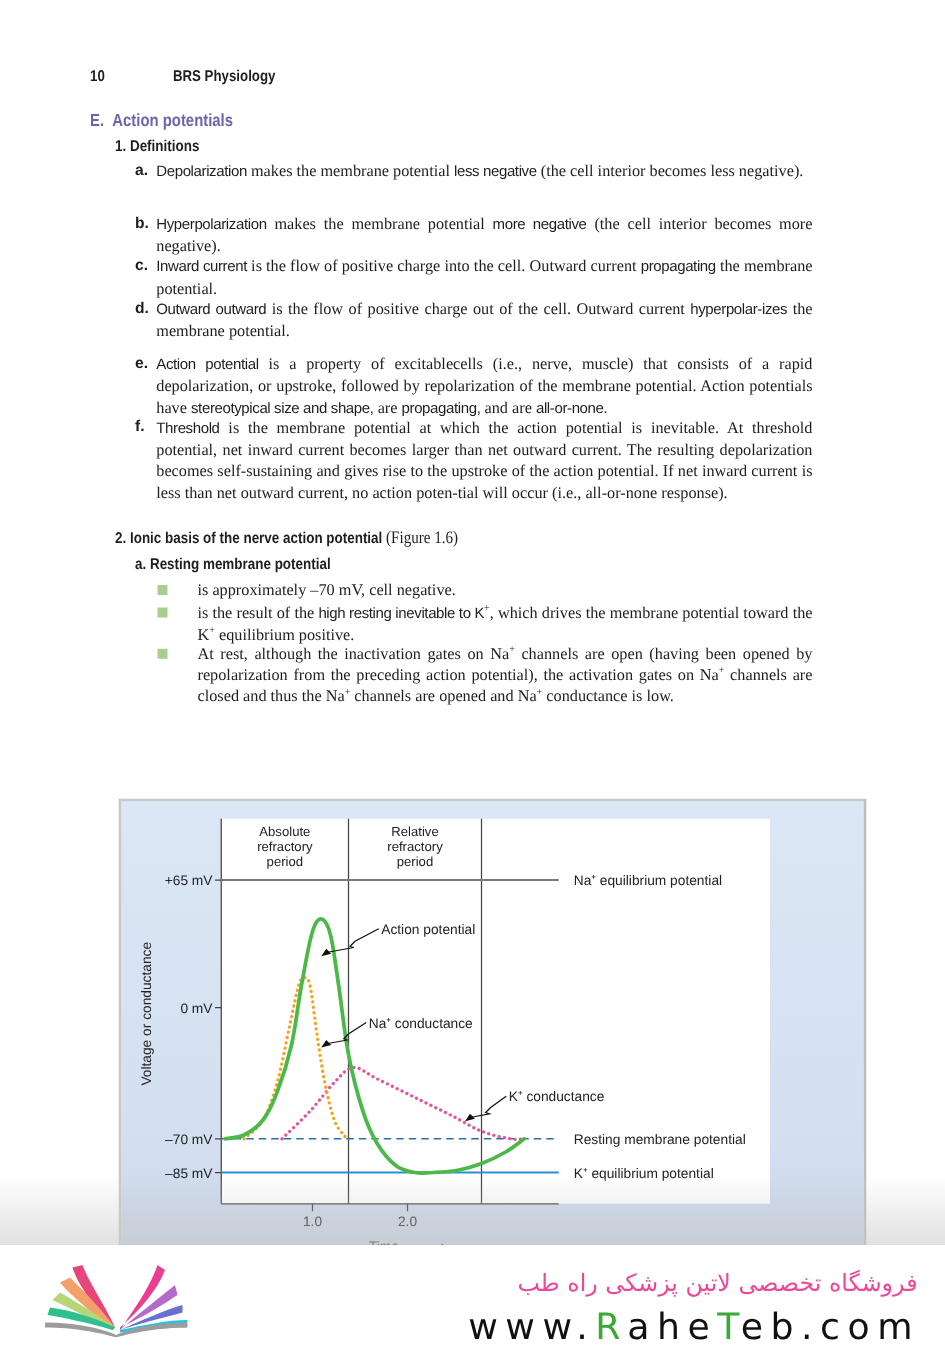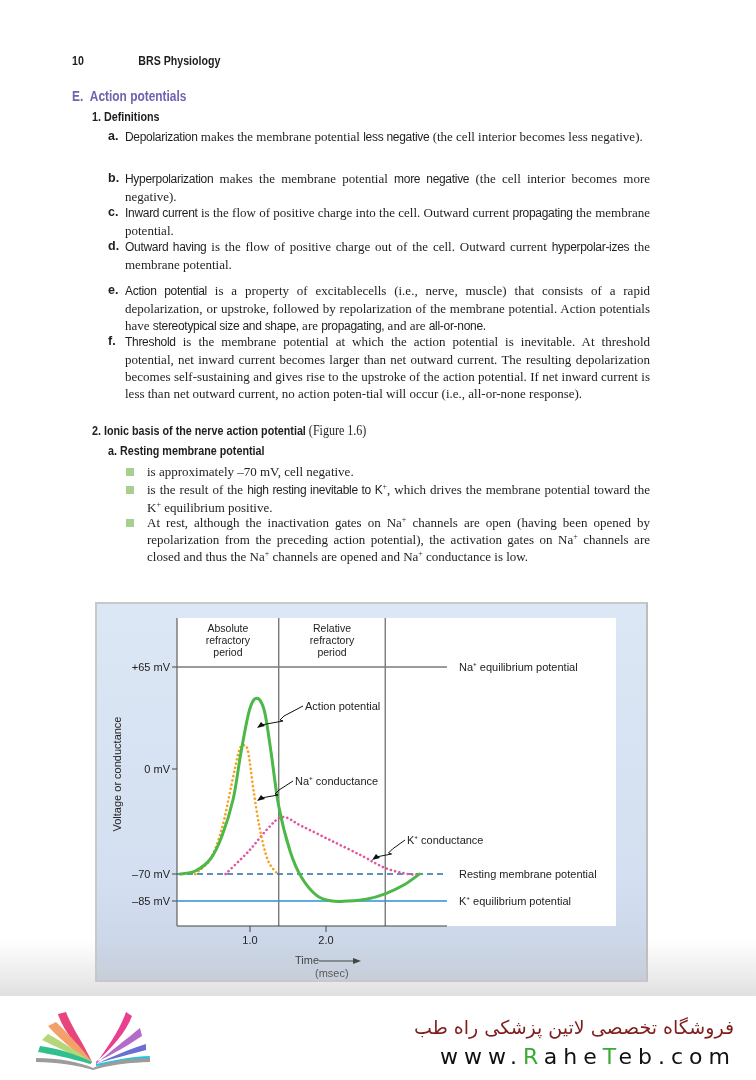--- a/index.html
+++ b/index.html
@@ -7,29 +7,29 @@
   .hdr{position:absolute;top:54px;left:72px;font-family:"Liberation Sans",sans-serif;font-weight:bold;font-size:12.5px;transform:scaleX(0.85);transform-origin:left;}
   .hdr .pnum{display:inline-block;width:78px;}
   .sec{position:absolute;left:72px;top:88px;font-family:"Liberation Sans",sans-serif;font-weight:bold;font-size:14px;color:#6f63b0;transform:scaleX(0.85);transform-origin:left;}
   .sub{position:absolute;font-family:"Liberation Sans",sans-serif;font-weight:bold;font-size:12.5px;transform:scaleX(0.86);transform-origin:left;}
   .item{position:absolute;left:108px;width:542px;font-size:13px;line-height:17px;text-align:justify;}
   .item .lbl{position:absolute;left:0;font-family:"Liberation Sans",sans-serif;font-weight:bold;font-size:12.5px;}
   .item .txt{display:block;margin-left:17px;}
   .b{font-family:"Liberation Sans",sans-serif;font-weight:normal;font-size:12px;letter-spacing:-0.3px;}
   .bul{position:absolute;left:126px;width:524px;font-size:13px;line-height:17px;text-align:justify;}
   .bul .sq{position:absolute;left:0;top:5px;width:8px;height:8px;background:#a8cf8e;}
-  .bul .txt{display:block;margin-left:21px;}
+  .bul .txt{display:block;margin-left:32px;}
   sup{font-size:8px;line-height:0;}
   
-  .fig{position:absolute;left:95px;top:602px;width:553px;height:380px;border:2px solid #c8c8c8;border-right-color:#bdbdbd;background:linear-gradient(#dce7f5,#d3dff0 75%,#c6d2e3);box-sizing:border-box;}
+  .fig{position:absolute;left:95px;top:639px;width:598px;height:380px;border:2px solid #c8c8c8;border-right-color:#bdbdbd;background:linear-gradient(#dce7f5,#d3dff0 75%,#c6d2e3);box-sizing:border-box;}
   .fig svg{position:absolute;left:0;top:0;}
   .shade{position:absolute;left:0;top:940px;width:756px;height:56px;background:linear-gradient(rgba(255,255,255,0),rgba(200,200,200,0.55));pointer-events:none;}
   .footer{position:absolute;left:0;top:996px;width:756px;height:84px;background:#fff;}
-  .fa{position:absolute;right:22px;top:20px;font-family:"DejaVu Sans",sans-serif;font-size:19px;direction:rtl;color:#7f1d1d;}
-  .url{position:absolute;right:20px;top:48px;font-family:"DejaVu Sans",sans-serif;font-size:22px;letter-spacing:6px;color:#111;}
+  .fa{position:absolute;right:22px;top:20px;font-family:"DejaVu Sans",sans-serif;font-size:19px;direction:rtl;color:#ec4899;}
+  .url{position:absolute;right:20px;top:48px;font-family:"DejaVu Sans",sans-serif;font-size:29px;letter-spacing:6px;color:#111;}
   .url .g{color:#3aa935;}
   .logo{position:absolute;left:28px;top:10px;}
 </style>
 </head>
 <body>
 
 <div class="hdr"><span class="pnum">10</span><span>BRS Physiology</span></div>
 
 <div class="sec"><span>E.</span>&nbsp;&nbsp;<span>Action potentials</span></div>
 
@@ -43,21 +43,21 @@
     <div class="item" style="top: 170px;">
       <span class="lbl">b.</span>
       <span class="txt"><span class="b">Hyperpolarization</span><span> makes the membrane potential </span><span class="b">more negative</span><span> (the cell interior becomes more negative).</span></span>
     </div>
     <div class="item" style="top: 204px;">
       <span class="lbl">c.</span>
       <span class="txt"><span class="b">Inward current</span><span> is the flow of positive charge into the cell. Outward current </span><span class="b">propagating</span><span> the membrane potential.</span></span>
     </div>
     <div class="item" style="top: 238px;">
       <span class="lbl">d.</span>
-      <span class="txt"><span class="b">Outward having</span><span> is the flow of positive charge out of the cell. Outward current </span><span class="b">hyperpolar-izes</span><span> the membrane potential.</span></span>
+      <span class="txt"><span class="b">Outward outward</span><span> is the flow of positive charge out of the cell. Outward current </span><span class="b">hyperpolar-izes</span><span> the membrane potential.</span></span>
     </div>
     <div class="item" style="top: 282px;">
       <span class="lbl">e.</span>
       <span class="txt"><span class="b">Action potential</span><span> is a property of excitablecells (i.e., nerve, muscle) that consists of a rapid depolarization, or upstroke, followed by repolarization of the membrane potential. Action potentials have </span><span class="b">stereotypical size and shape,</span><span> are </span><span class="b">propagating,</span><span> and are </span><span class="b">all-or-none.</span></span>
     </div>
     <div class="item" style="top: 333px;">
       <span class="lbl">f.</span>
       <span class="txt"><span class="b">Threshold</span><span> is the membrane potential at which the action potential is inevitable. At threshold potential, net inward current becomes larger than net outward current. The resulting depolarization becomes self-sustaining and gives rise to the upstroke of the action potential. If net inward current is less than net outward current, no action poten-tial will occur (i.e., all-or-none response).</span></span>
     </div>
   </div>

